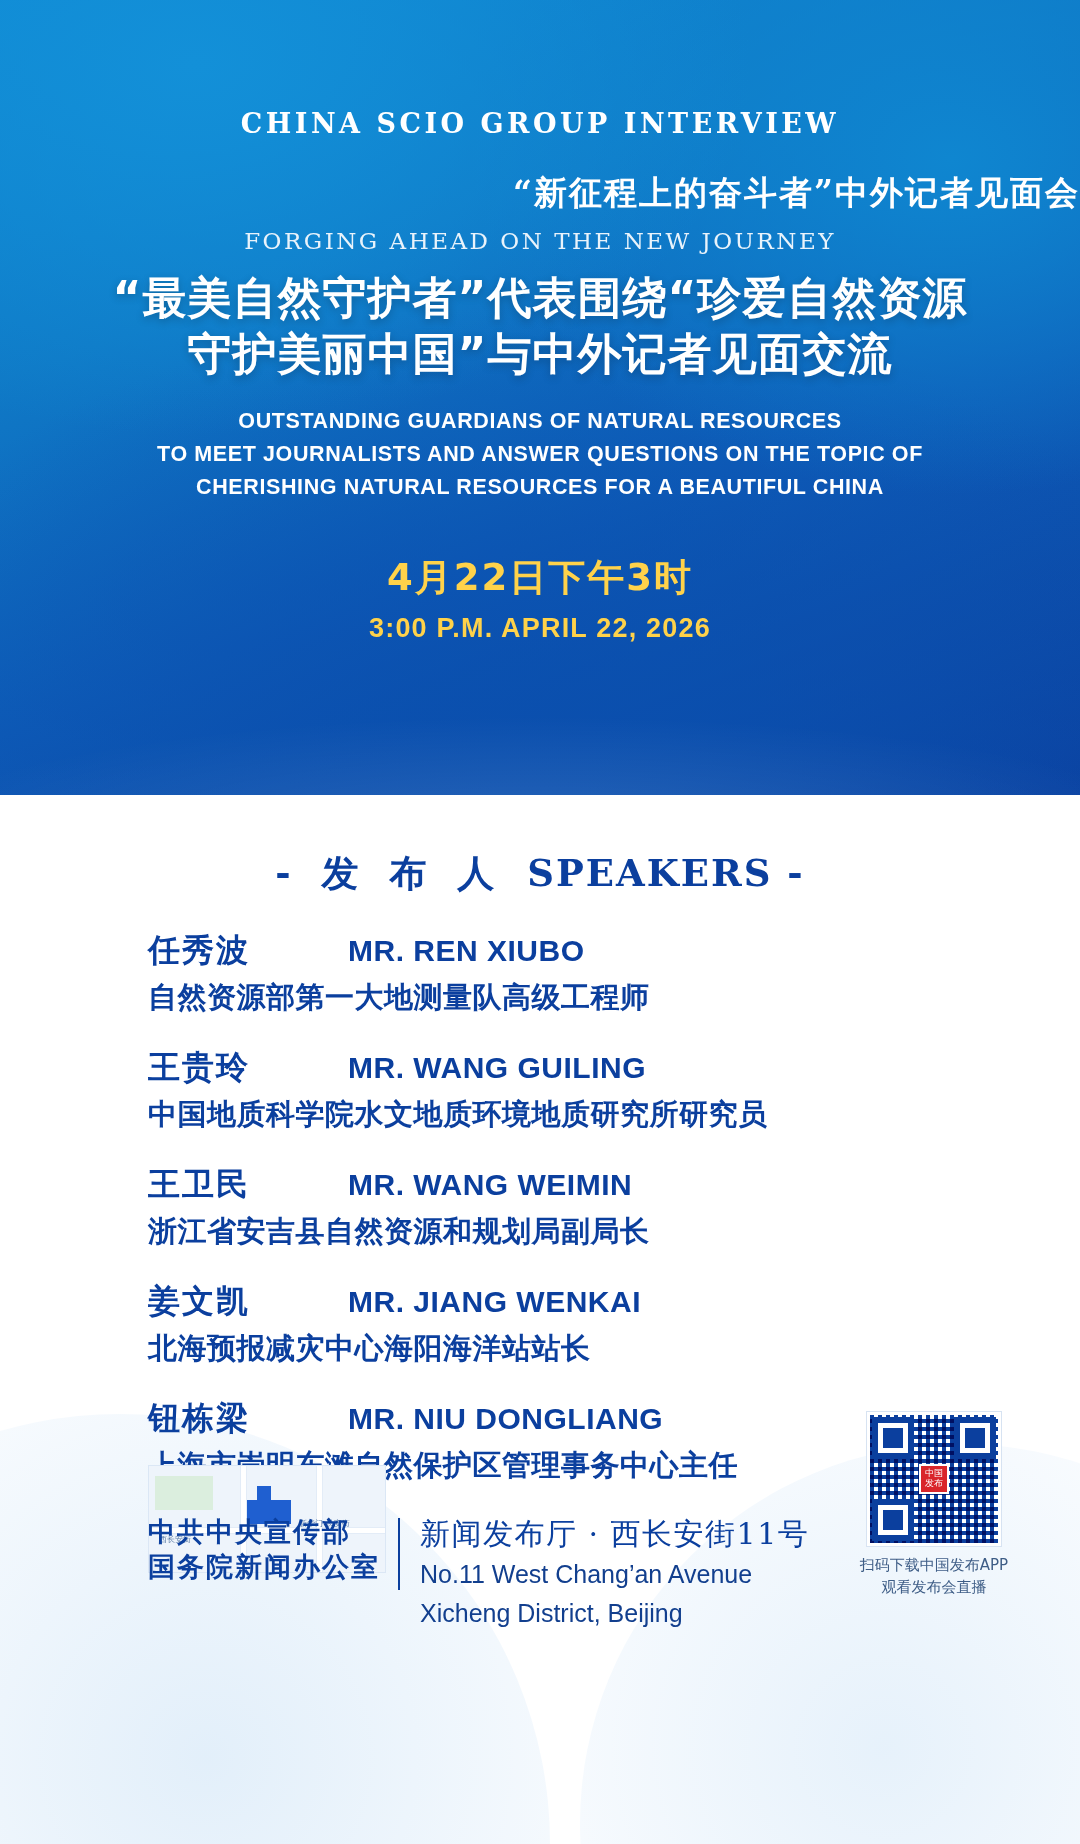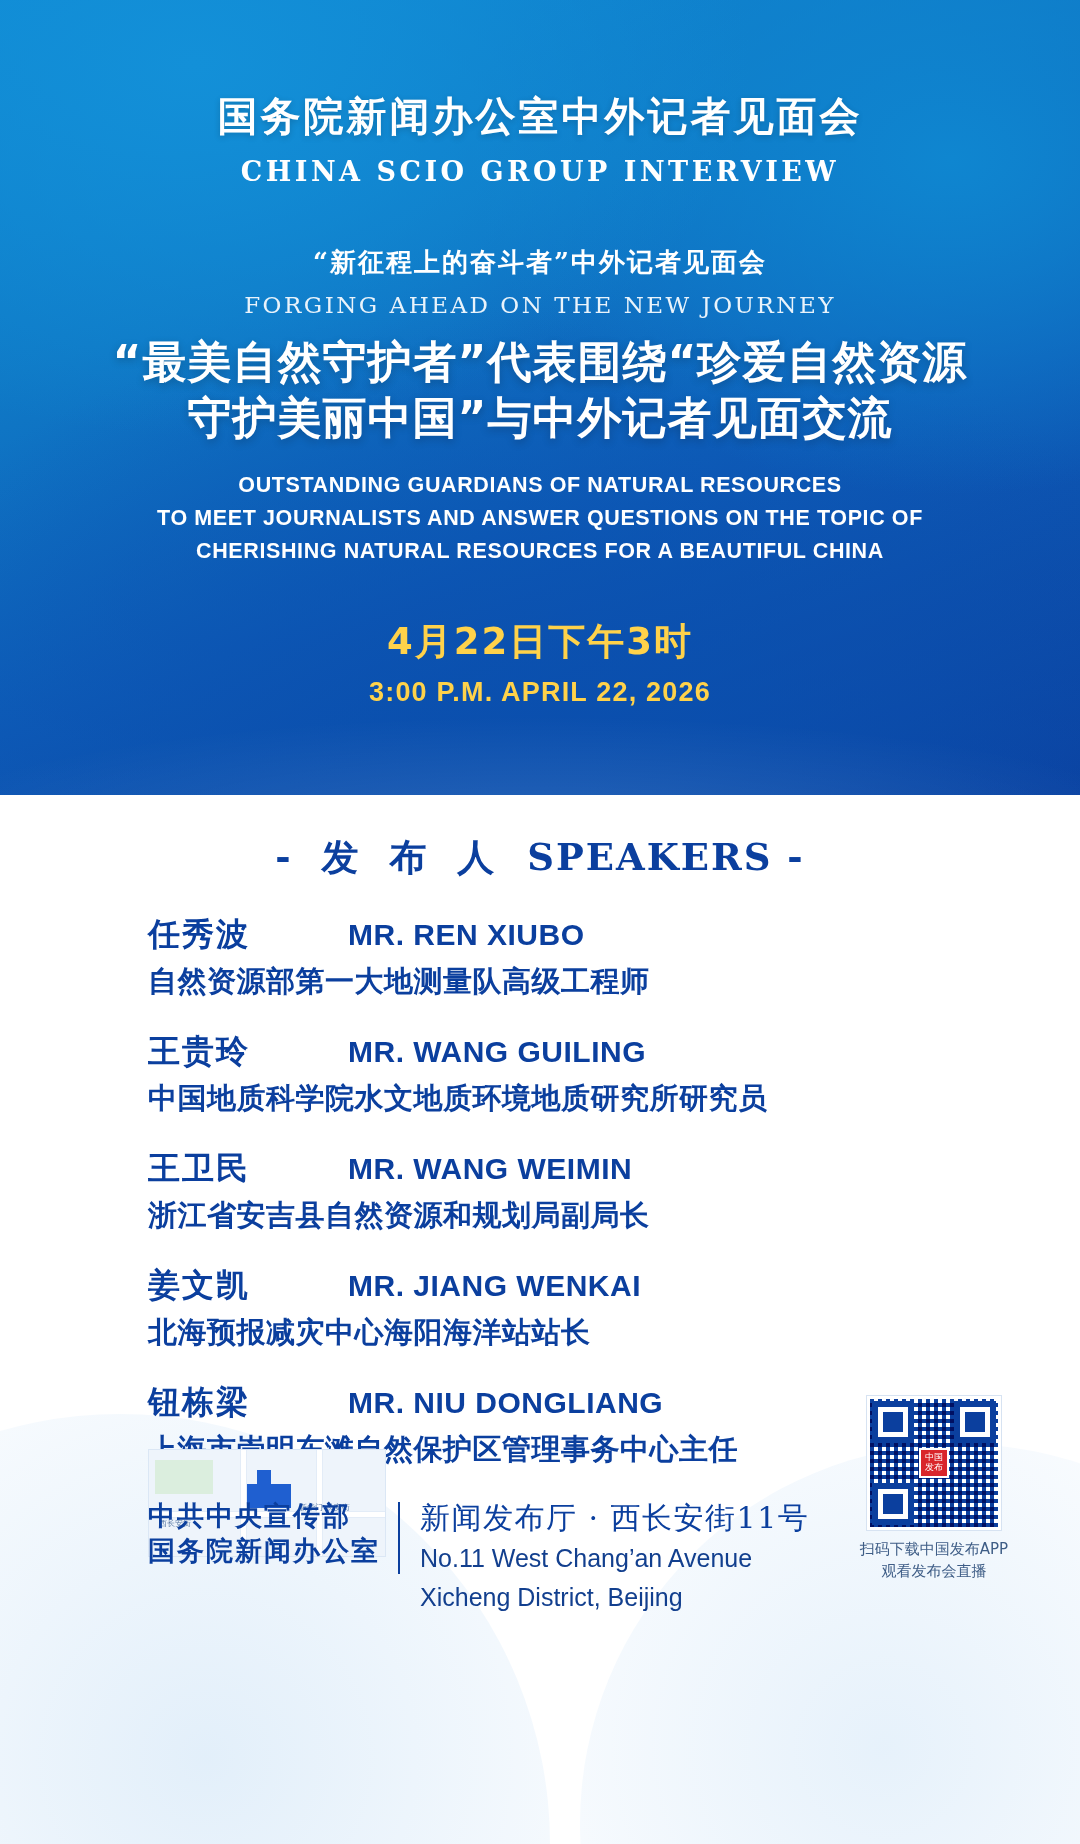--- a/index.html
+++ b/index.html
@@ -56,24 +56,25 @@
     font-family: "DejaVu Serif", "Liberation Serif", serif;
     font-weight: bold;
     font-size: 27px;
     letter-spacing: 3.5px;
     color: #ffffff;
     margin-top: 16px;
   }
   .sub-cn {
     font-family: "DejaVu Serif", "Liberation Serif", serif;
     font-weight: bold;
-    font-size: 26px;
+    font-size: 33px;
     letter-spacing: 2px;
     color: #ffffff;
-    margin-top: 58px;
+    margin-top: 32px;
+    text-align: right;
   }
   .sub-en {
     font-family: "DejaVu Serif", "Liberation Serif", serif;
     font-size: 23px;
     letter-spacing: 2.5px;
     color: #e9f3fb;
     margin-top: 12px;
   }
   .headline {
     margin-top: 16px;
@@ -140,21 +141,21 @@
     bottom: -360px;
     width: 760px;
     height: 760px;
     border-radius: 50%;
     background: radial-gradient(circle at 40% 40%, rgba(206,228,247,0.5) 0%, rgba(235,244,253,0.3) 58%, rgba(255,255,255,0) 74%);
   }
   .lower-inner { position: relative; z-index: 3; }
 
   .speakers-head {
     text-align: center;
-    padding-top: 38px;
+    padding-top: 54px;
     font-family: "DejaVu Serif", "Liberation Serif", serif;
     font-weight: bold;
     font-size: 37px;
     color: #0b3f9e;
     letter-spacing: 1px;
   }
   .speakers-head .cn { letter-spacing: 9px; }
   .speakers-head .en { margin-left: 10px; letter-spacing: 2px; }
 
   .speaker-list {
@@ -329,21 +330,20 @@
     font-size: 15px;
     color: #3e5d86;
     line-height: 1.5;
   }
 </style>
 </head>
 <body>
 
 <div class="hero">
   <div class="hero-inner">
-    <div class="title-cn">国务院新闻办公室中外记者见面会</div>
     <div class="title-en">CHINA SCIO GROUP INTERVIEW</div>
 
     <div class="sub-cn">“新征程上的奋斗者”中外记者见面会</div>
     <div class="sub-en">FORGING AHEAD ON THE NEW JOURNEY</div>
 
     <div class="headline">
       <span class="l1">“最美自然守护者”代表围绕“珍爱自然资源</span>
       <span class="l2">守护美丽中国”与中外记者见面交流</span>
     </div>
 

